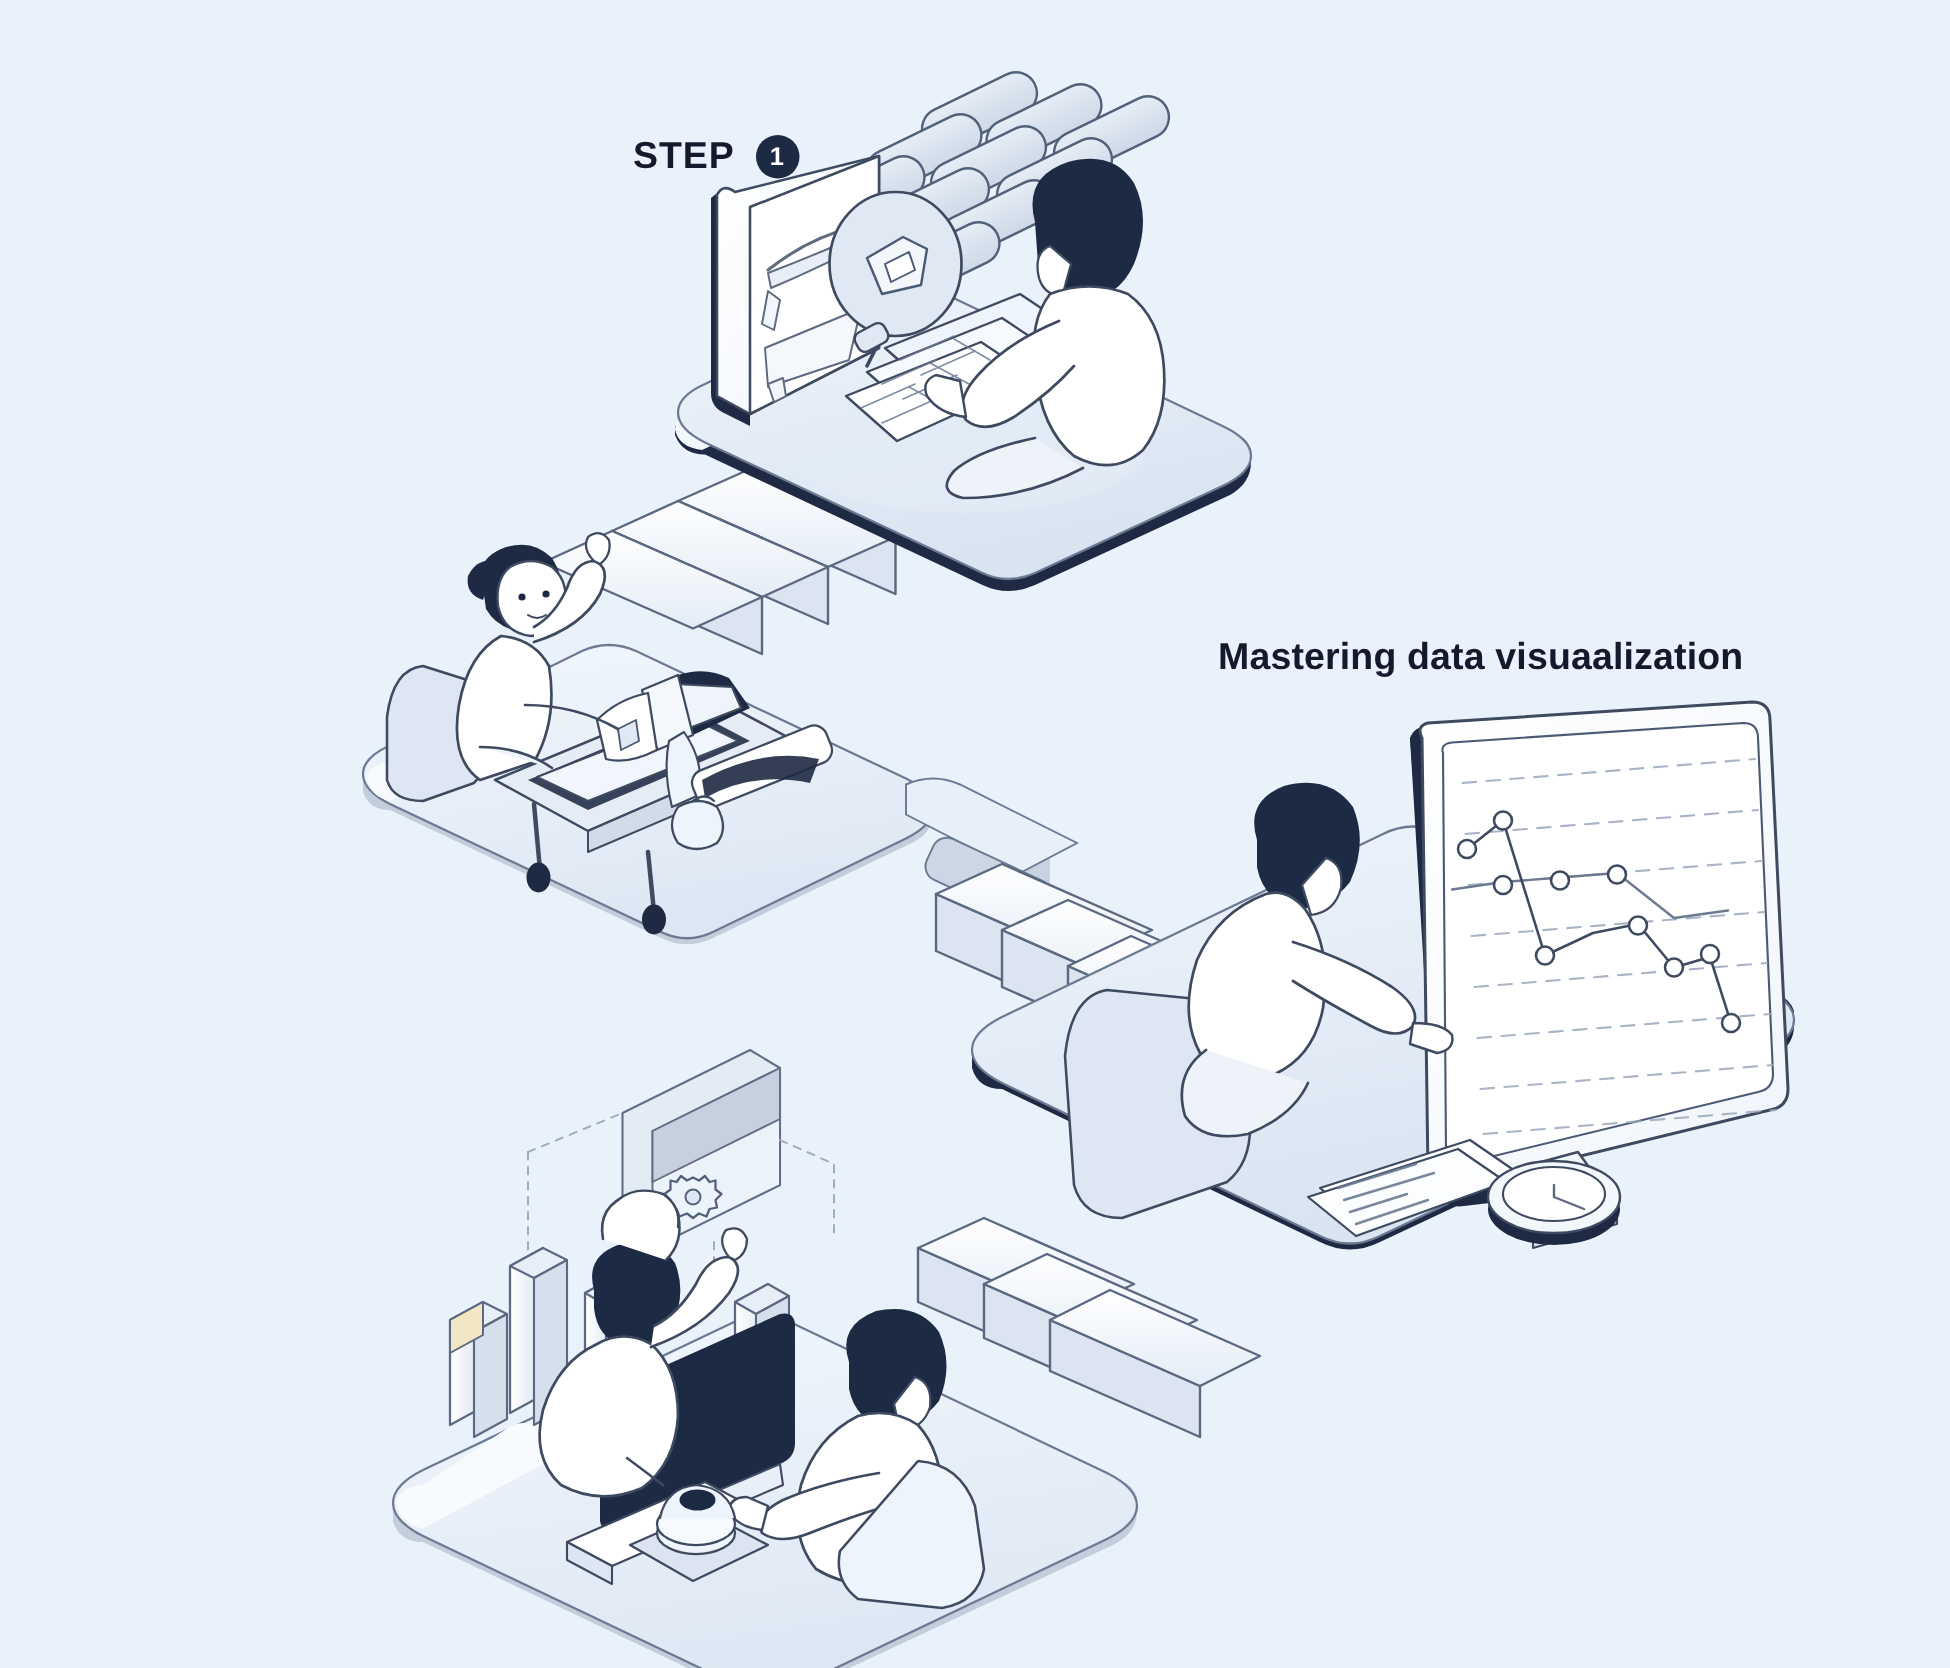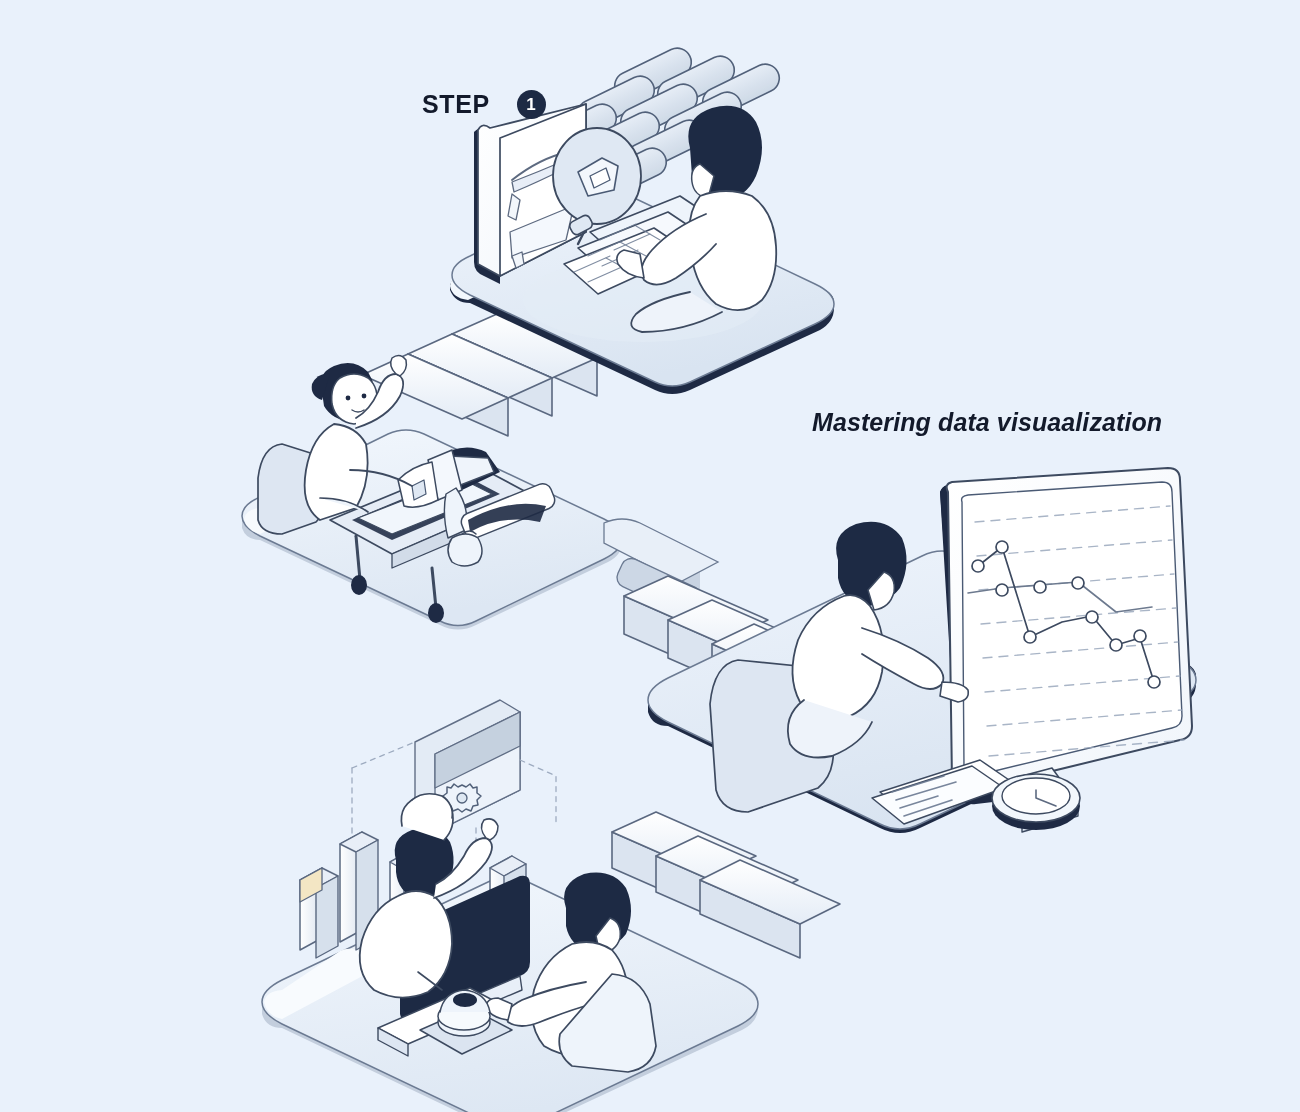--- a/index.html
+++ b/index.html
@@ -14,30 +14,30 @@
   svg.scene{position:absolute;left:0;top:0;width:1300px;height:1112px;}
 
   .label{
     position:absolute;
     color:#131a2b;
     font-weight:700;
     letter-spacing:.1px;
     line-height:1.28;
     white-space:pre-line;
   }
-  #lbl-step{left:422px;top:88px;font-size:25px;letter-spacing:.6px;display:flex;align-items:center;gap:27px;}
+  #lbl-step{left:422px;top:88px;font-size:25px;letter-spacing:.6px;display:flex;align-items:center;gap:14px;}
   #step-badge{
     width:29px;height:29px;border-radius:50%;
     background:#1d2a44;color:#ffffff;
     font-size:17px;font-weight:700;
     display:flex;align-items:center;justify-content:center;
     line-height:1;
   }
   #lbl-basics{left:54px;top:300px;font-size:25px;}
-  #lbl-vis{left:812px;top:406px;font-size:25px;font-style:italic;}
+  #lbl-vis{left:812px;top:422px;font-size:25px;}
   #lbl-hands{left:57px;top:660px;font-size:25px;}
 </style>
 </head>
 <body>
 
 <div id="stage">
 
   <svg class="scene" viewBox="0 0 1300 1112">
     <defs>
       <linearGradient id="gTop" x1="0" y1="0" x2="0.4" y2="1">

